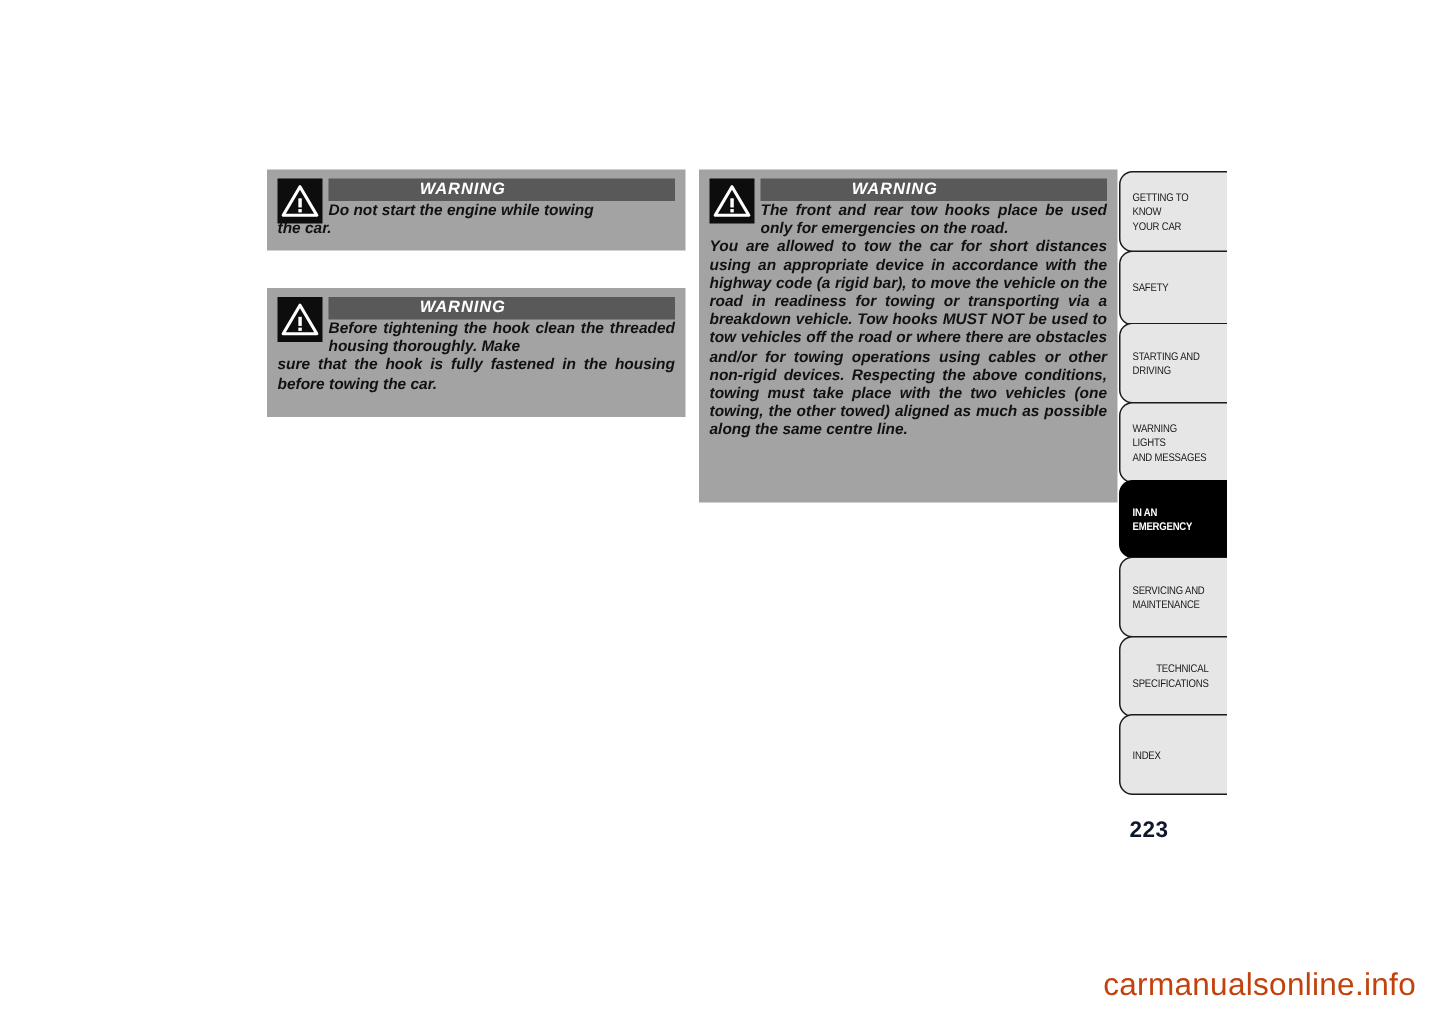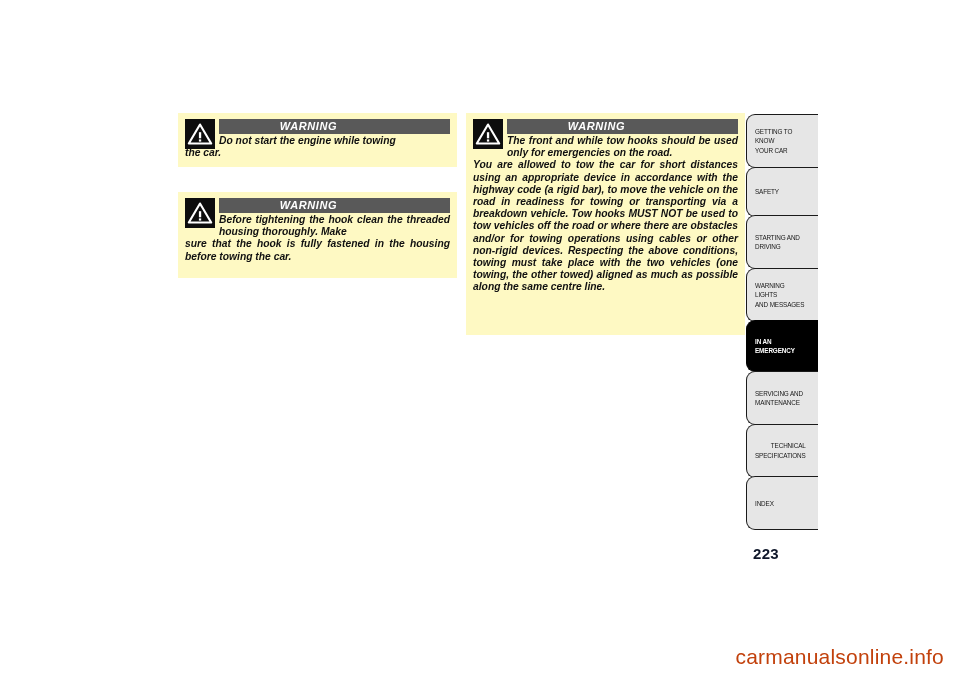--- a/index.html
+++ b/index.html
@@ -19,21 +19,21 @@
     position: absolute;
     left: 0; top: 0;
     width: 960px;
     height: 679px;
     background: #ffffff;
   }
 
   
   .warn-box {
     position: absolute;
-    background: #fef9c3;
+    background: #a3a3a3;
     box-sizing: border-box;
     padding: 6px 7px 10px 7px;
   }
   .warn-head {
     position: relative;
     height: 15px;
     margin-left: 34px;
     background: #595959;
     display: flex;
     align-items: center;
@@ -199,21 +199,21 @@
       <svg width="30" height="30" viewBox="0 0 30 30">
         <polygon points="15,5.5 26.2,24.5 3.8,24.5" fill="none" stroke="#ffffff" stroke-width="2.1" stroke-linejoin="round"></polygon>
         <rect x="13.9" y="13.2" width="2.3" height="6.1" fill="#ffffff"></rect>
         <rect x="13.9" y="20.4" width="2.3" height="2.2" fill="#ffffff"></rect>
       </svg>
     </span>
     <div class="warn-head">
       <span class="warn-head-label">WARNING</span>
     </div>
     <div class="warn-body">
-      <span class="indent">The front and while tow hooks should be used only for emergencies on the road.</span>
+      <span class="indent">The front and rear tow hooks place be used only for emergencies on the road.</span>
       <span>You are allowed to tow the car for short distances using an appropriate device in accordance with the highway code (a rigid bar), to move the vehicle on the road in readiness for towing or transporting via a breakdown vehicle. Tow hooks MUST NOT be used to tow vehicles off the road or where there are obstacles and/or for towing operations using cables or other non-rigid devices. Respecting the above conditions, towing must take place with the two vehicles (one towing, the other towed) aligned as much as possible along the same centre line.</span>
     </div>
   </div>
 
   <div class="tabs">
     <div class="tab" id="tab-0">
       <span class="tab-label">GETTING TO KNOW
 YOUR CAR</span>
     </div>
     <div class="tab" id="tab-1">

